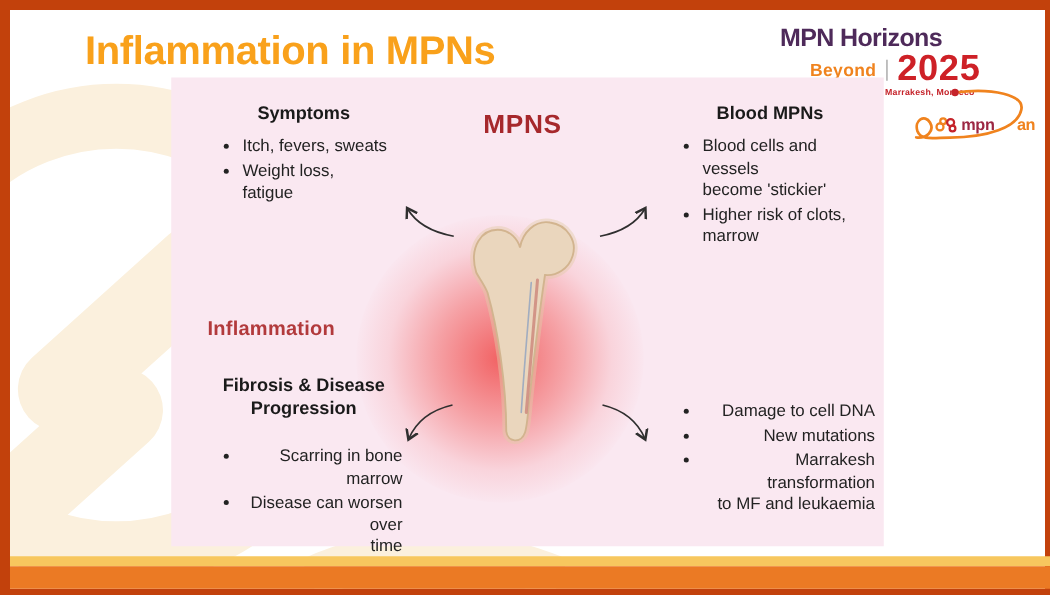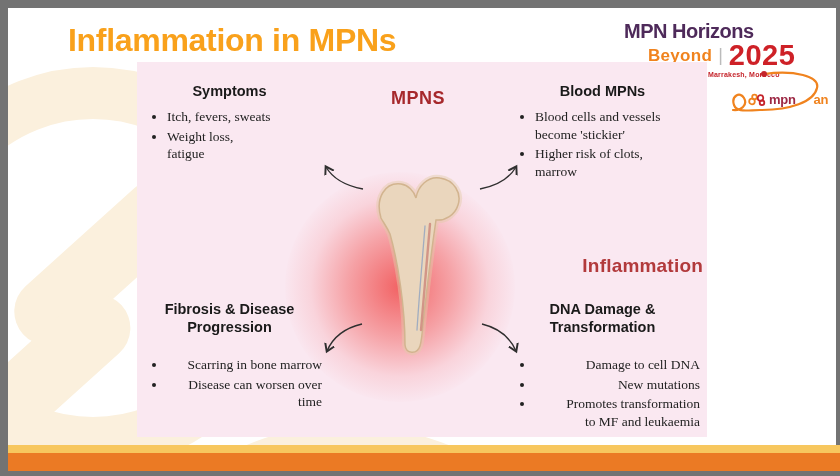--- a/index.html
+++ b/index.html
@@ -1,49 +1,49 @@
 <!DOCTYPE html>
 <html><head>
 <meta charset="utf-8">
 <style>
   * { margin:0; padding:0; box-sizing:border-box; }
   html,body { width:840px; height:476px; }
   body { font-family:"Liberation Sans", sans-serif; background:#1E1E1E; position:relative; overflow:hidden; }
 
-  .frame { position:absolute; inset:0; background:#737373; }
+  .frame { position:absolute; inset:0; background:#c2410c; }
 
   .slide { position:absolute; left:8px; top:8px; width:828px; height:463px; background:#FFFFFF; overflow:hidden; }
 
   .watermark { position:absolute; left:0; top:0; pointer-events:none; }
 
   .title { position:absolute; left:60px; top:14px; font-size:32px; font-weight:800; letter-spacing:-0.3px; color:#F9A11B; white-space:nowrap; }
 
   
   .logo-line1 { position:absolute; left:616px; top:12px; font-size:20px; font-weight:700; color:#4E2A5A; letter-spacing:-0.5px; white-space:nowrap; }
   .logo-line2 { position:absolute; left:640px; top:31px; display:flex; align-items:center; gap:6px; }
-  .logo-beyond { font-size:17px; font-weight:800; color:#F0831E; letter-spacing:0.3px; }
+  .logo-beyond { font-size:14px; font-weight:800; color:#F0831E; letter-spacing:0.3px; }
   .logo-sep { font-size:18px; font-weight:300; color:#BBBBBB; }
   .logo-year { font-size:29px; font-weight:800; color:#CE2127; letter-spacing:0.5px; }
   .logo-location { position:absolute; left:700px; top:63px; font-size:7px; font-weight:700; color:#C5242B; letter-spacing:0.2px; white-space:nowrap; }
   .squiggle { position:absolute; left:682px; top:52px; }
   .mpnan { position:absolute; left:740px; top:84px; display:flex; align-items:center; gap:2px; }
   .mpnan .net-mpn { font-size:13px; font-weight:800; color:#9C2743; letter-spacing:-0.3px; }
   .mpnan .net-an { font-size:13px; font-weight:800; color:#F0831E; letter-spacing:-0.3px;margin-left:16px; }
 
   
   .panel { position:absolute; left:129px; top:54px; width:570px; height:375px; background:#FAE8F1; }
-  .mpns-label { position:absolute; left:0; right:8px; top:26px; text-align:center; font-size:18px; font-weight:800; letter-spacing:0.5px; color:#A6282C; }
+  .mpns-label { position:absolute; left:0; right:8px; top:26px; text-align:center; font-size:21px; font-weight:800; letter-spacing:0.5px; color:#A6282C; }
   .glow { position:absolute; left:148px; top:110px; width:230px; height:230px; border-radius:50%;
           background:radial-gradient(circle, rgba(240,75,75,0.85) 0%, rgba(242,105,105,0.55) 32%, rgba(247,160,165,0.28) 55%, rgba(250,232,241,0) 72%); }
   .diagram-svg { position:absolute; left:0; top:0; }
-  .inflammation-label { position:absolute; left:0; right:4px; top:193px; text-align:right; font-size:19px; font-weight:800; color:#B23A3C; letter-spacing:0.2px; }
+  .inflammation-label { position:absolute; left:0; right:4px; top:193px; text-align:left; font-size:16px; font-weight:800; color:#B23A3C; letter-spacing:0.2px;padding-left:29px; }
 
-  .section { position:absolute; color:#1C1C1C; }
+  .section { position:absolute; color:#1C1C1C;padding-left:27px; }
   .section h3 { font-size:14.5px; font-weight:800; text-align:center; line-height:1.25; white-space:pre-line; color:#1A1A1A; }
-  .section ul { margin:8px 0 0; padding-left:30px;font-family:Liberation Serif, serif; }
+  .section ul { margin:8px 0 0; padding-left:30px; }
   .section.low ul { margin-top:20px;text-align:right; }
   .section li { font-size:13.5px; line-height:1.3; margin-bottom:2px; white-space:pre-line; color:#222222; }
 
   .sec-tl { left:0;   top:20px;  width:185px; }
   .sec-tr { left:368px; top:20px;  width:195px; }
   .sec-bl { left:0;   top:238px; width:185px; }
   .sec-br { left:368px; top:238px; width:195px; }
 
   
   .bar { position:absolute; left:8px; right:0; }
@@ -138,26 +138,24 @@
         <h3>Fibrosis &amp; Disease
 Progression</h3>
         <ul>
           <li>Scarring in bone marrow</li>
           <li>Disease can worsen over
 time</li>
         </ul>
       </div>
 
       <div class="section sec-br low">
-        <h3>DNA Damage &amp;
-Transformation</h3>
         <ul>
           <li>Damage to cell DNA</li>
           <li>New mutations</li>
-          <li>Promotes transformation
+          <li>Marrakesh transformation
 to MF and leukaemia</li>
         </ul>
       </div>
     </div>
   </div>
 
   <div class="bar bar-amber"></div>
   <div class="bar bar-orange"></div>
 </div>
 

